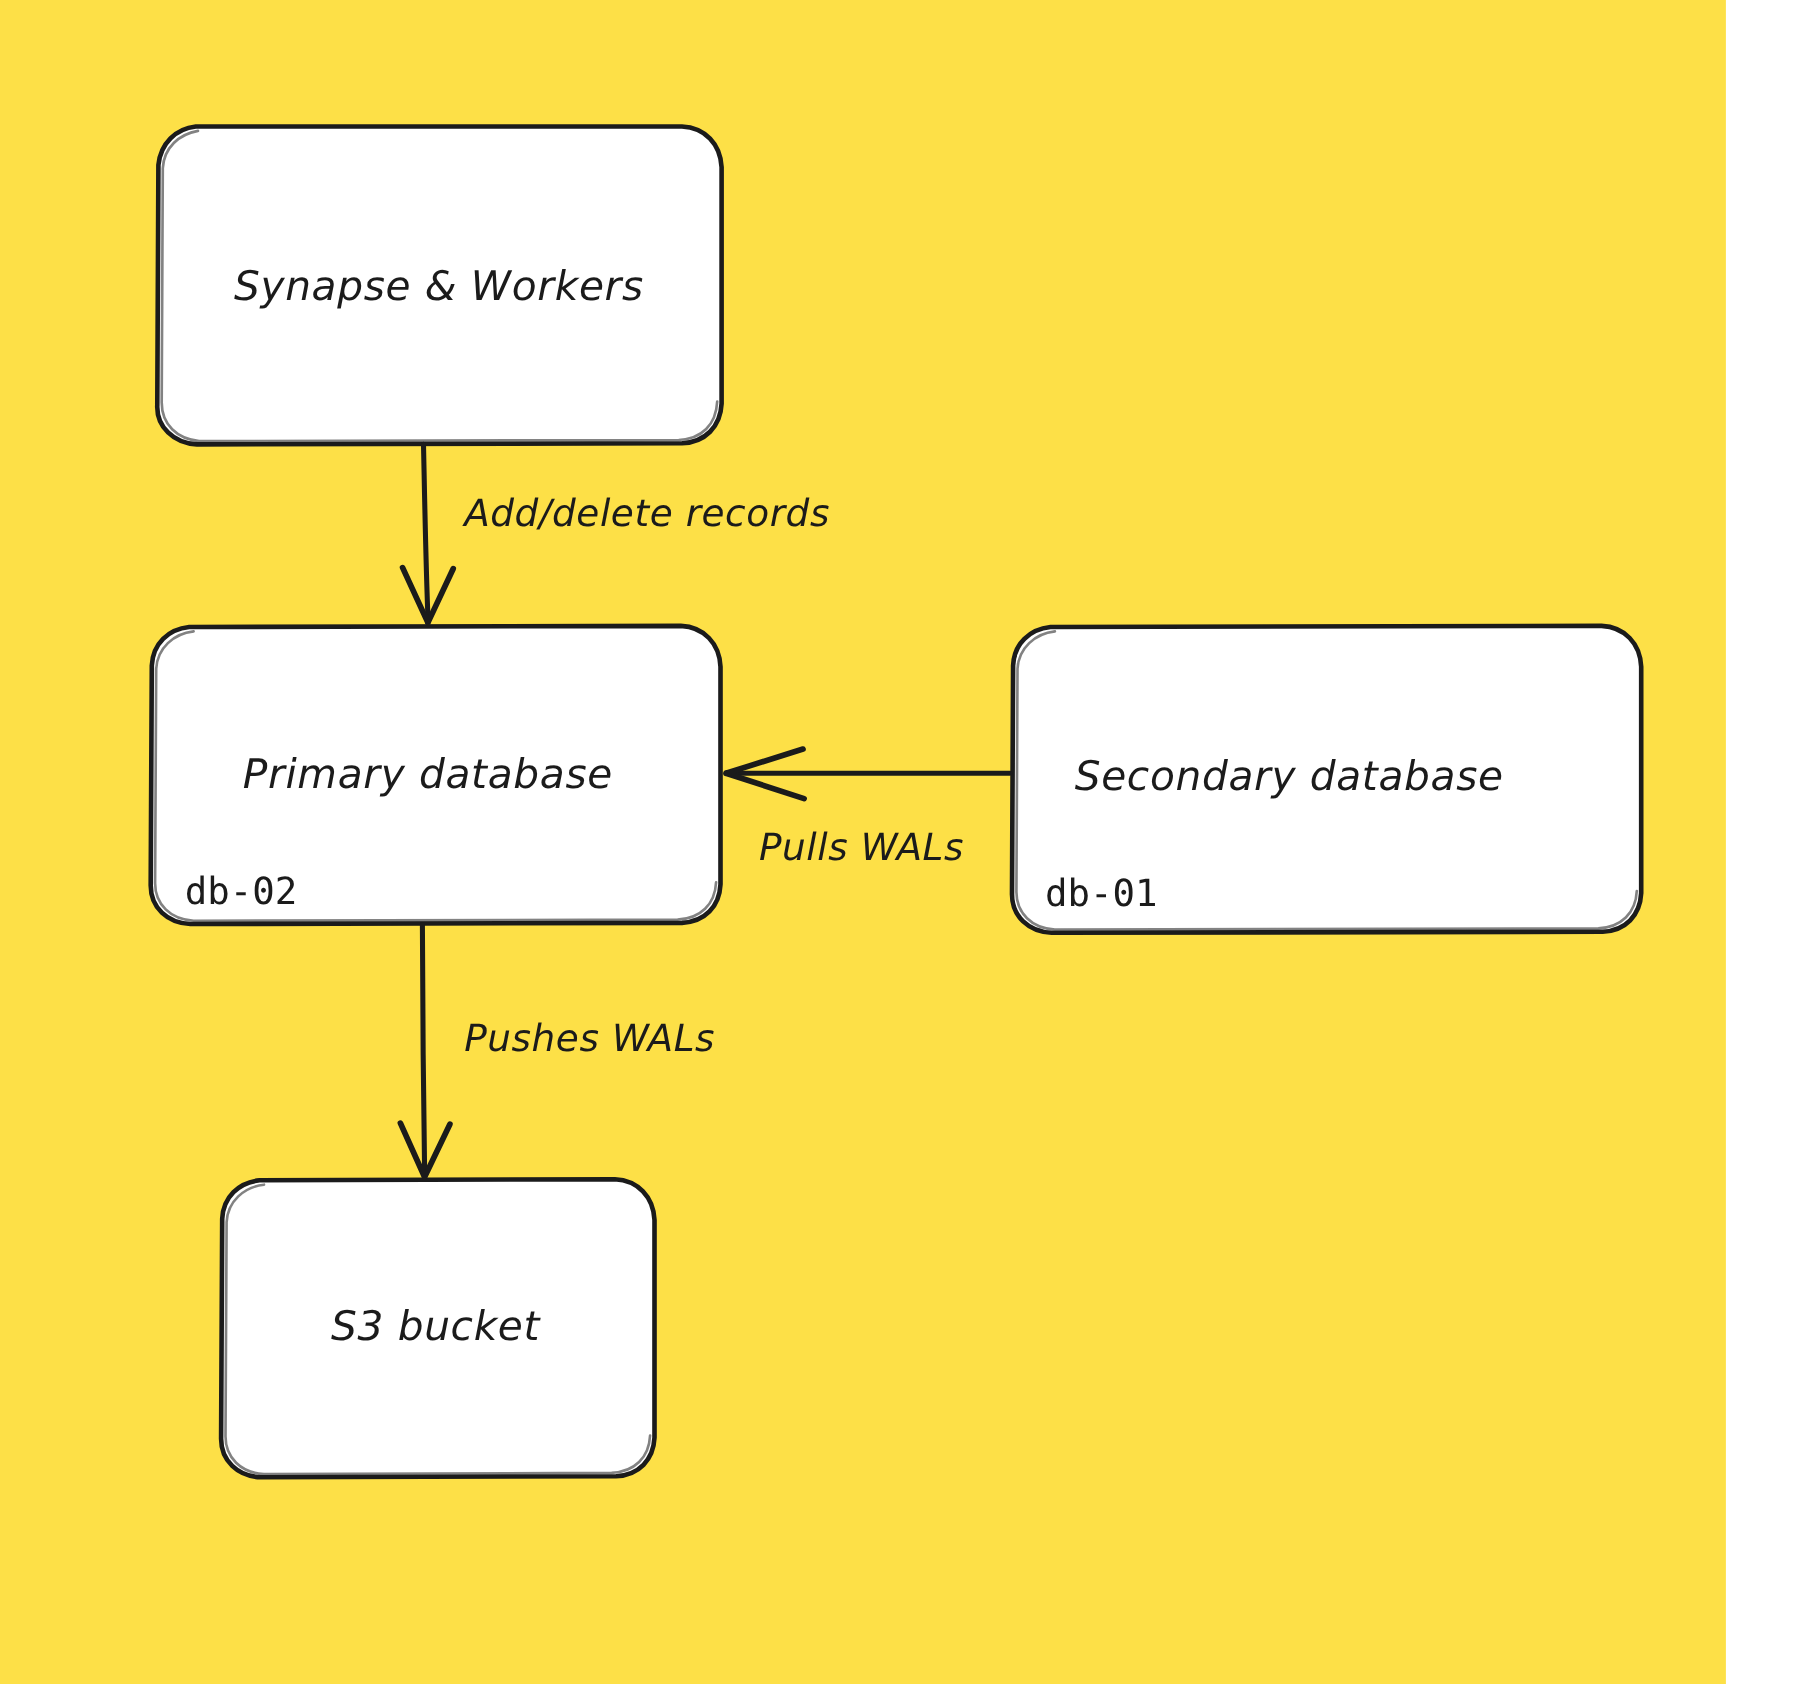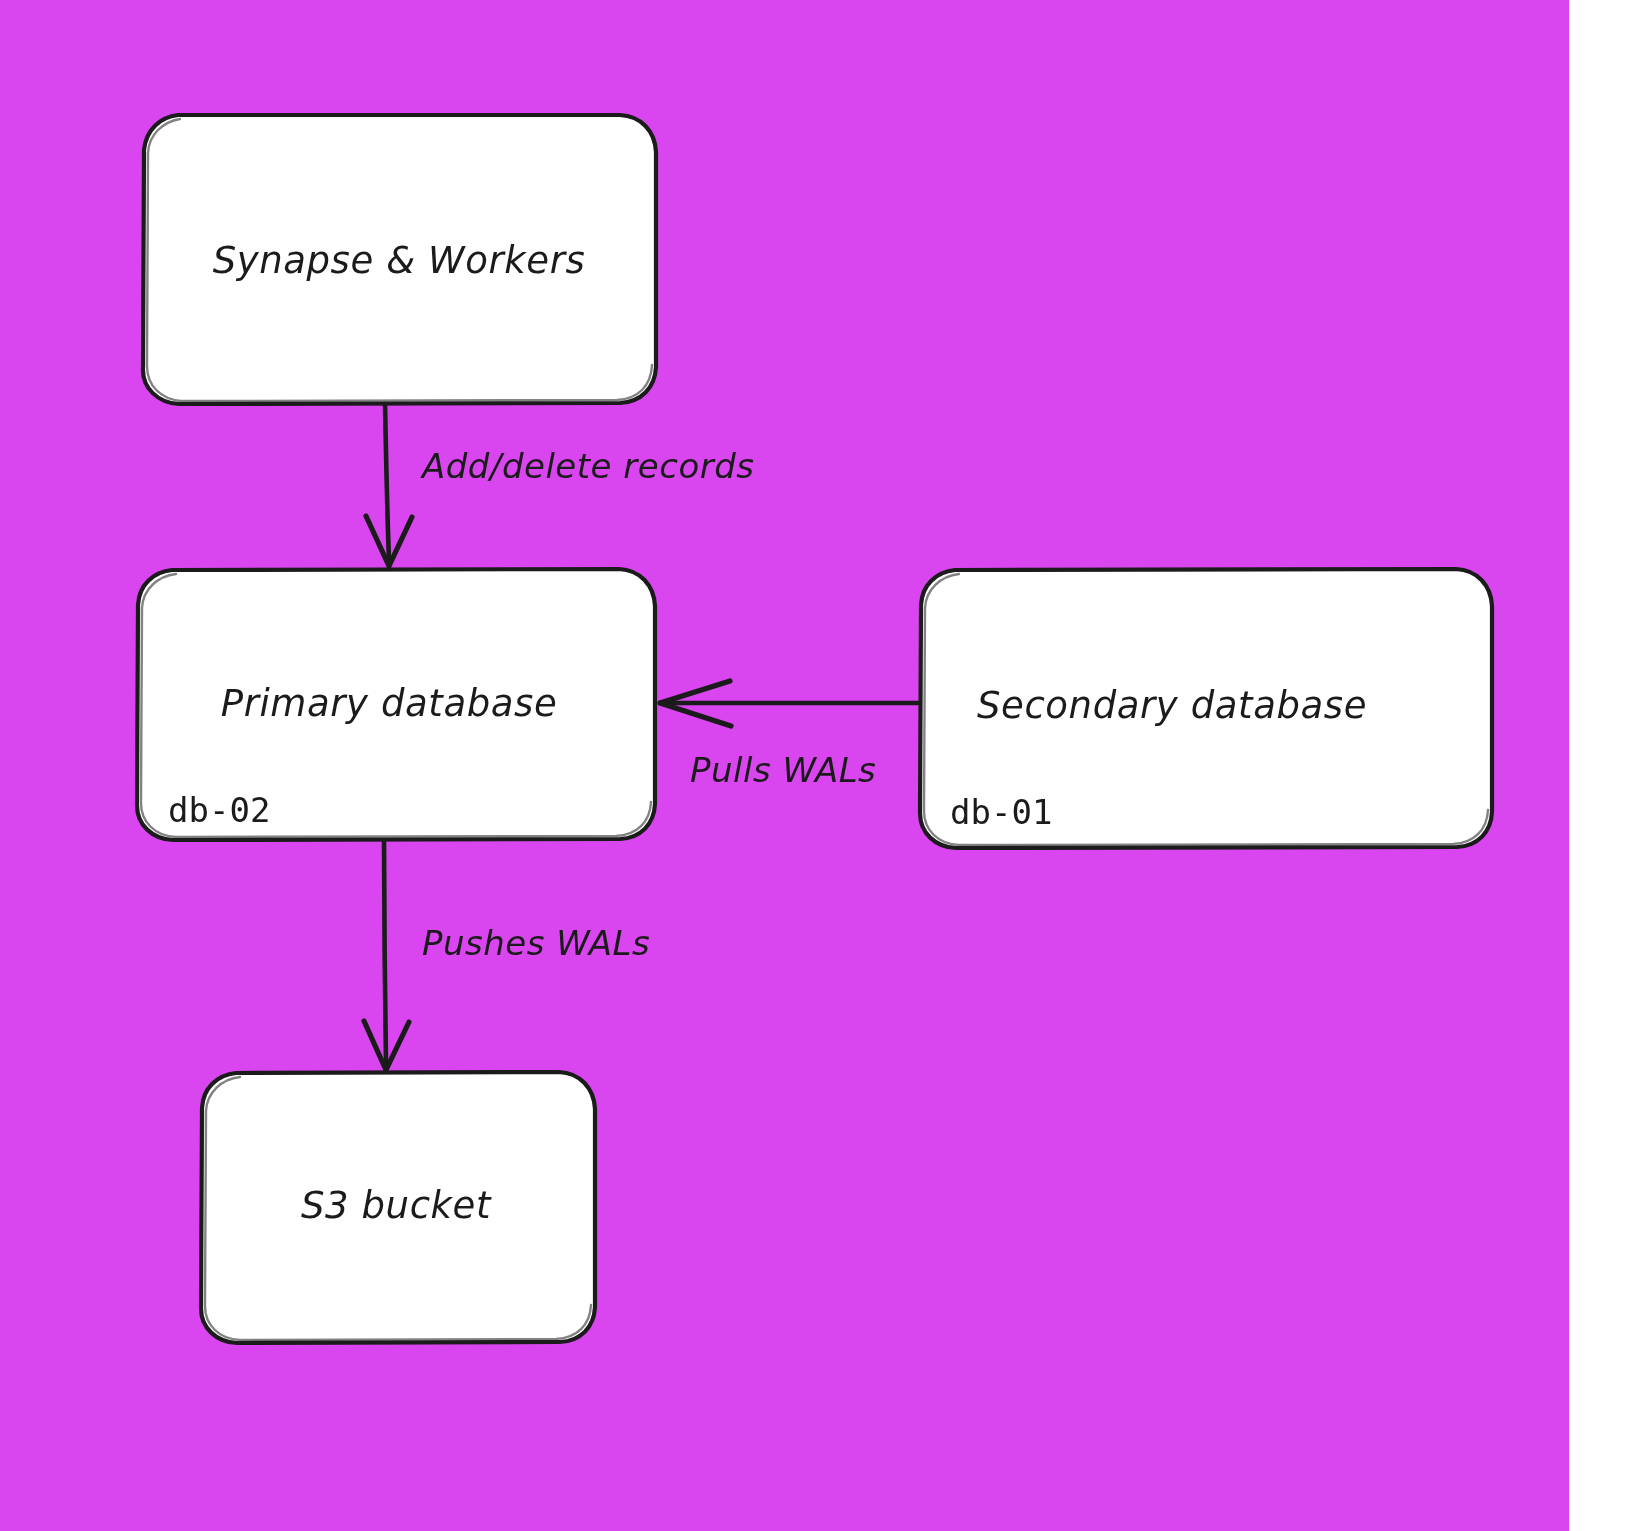--- a/index.html
+++ b/index.html
@@ -10,21 +10,21 @@
   body {
     width: 1635px;
     height: 1531px;
     font-family: "DejaVu Sans", sans-serif;
     overflow: hidden;
   }
   #canvas {
     position: relative;
     width: 1569px;
     height: 1531px;
-    background: #d946ef;
+    background: #fde047;
   }
   svg#diagram {
     position: absolute;
     left: 0;
     top: 0;
     width: 1635px;
     height: 1531px;
     display: block;
   }
   .node-shape {

